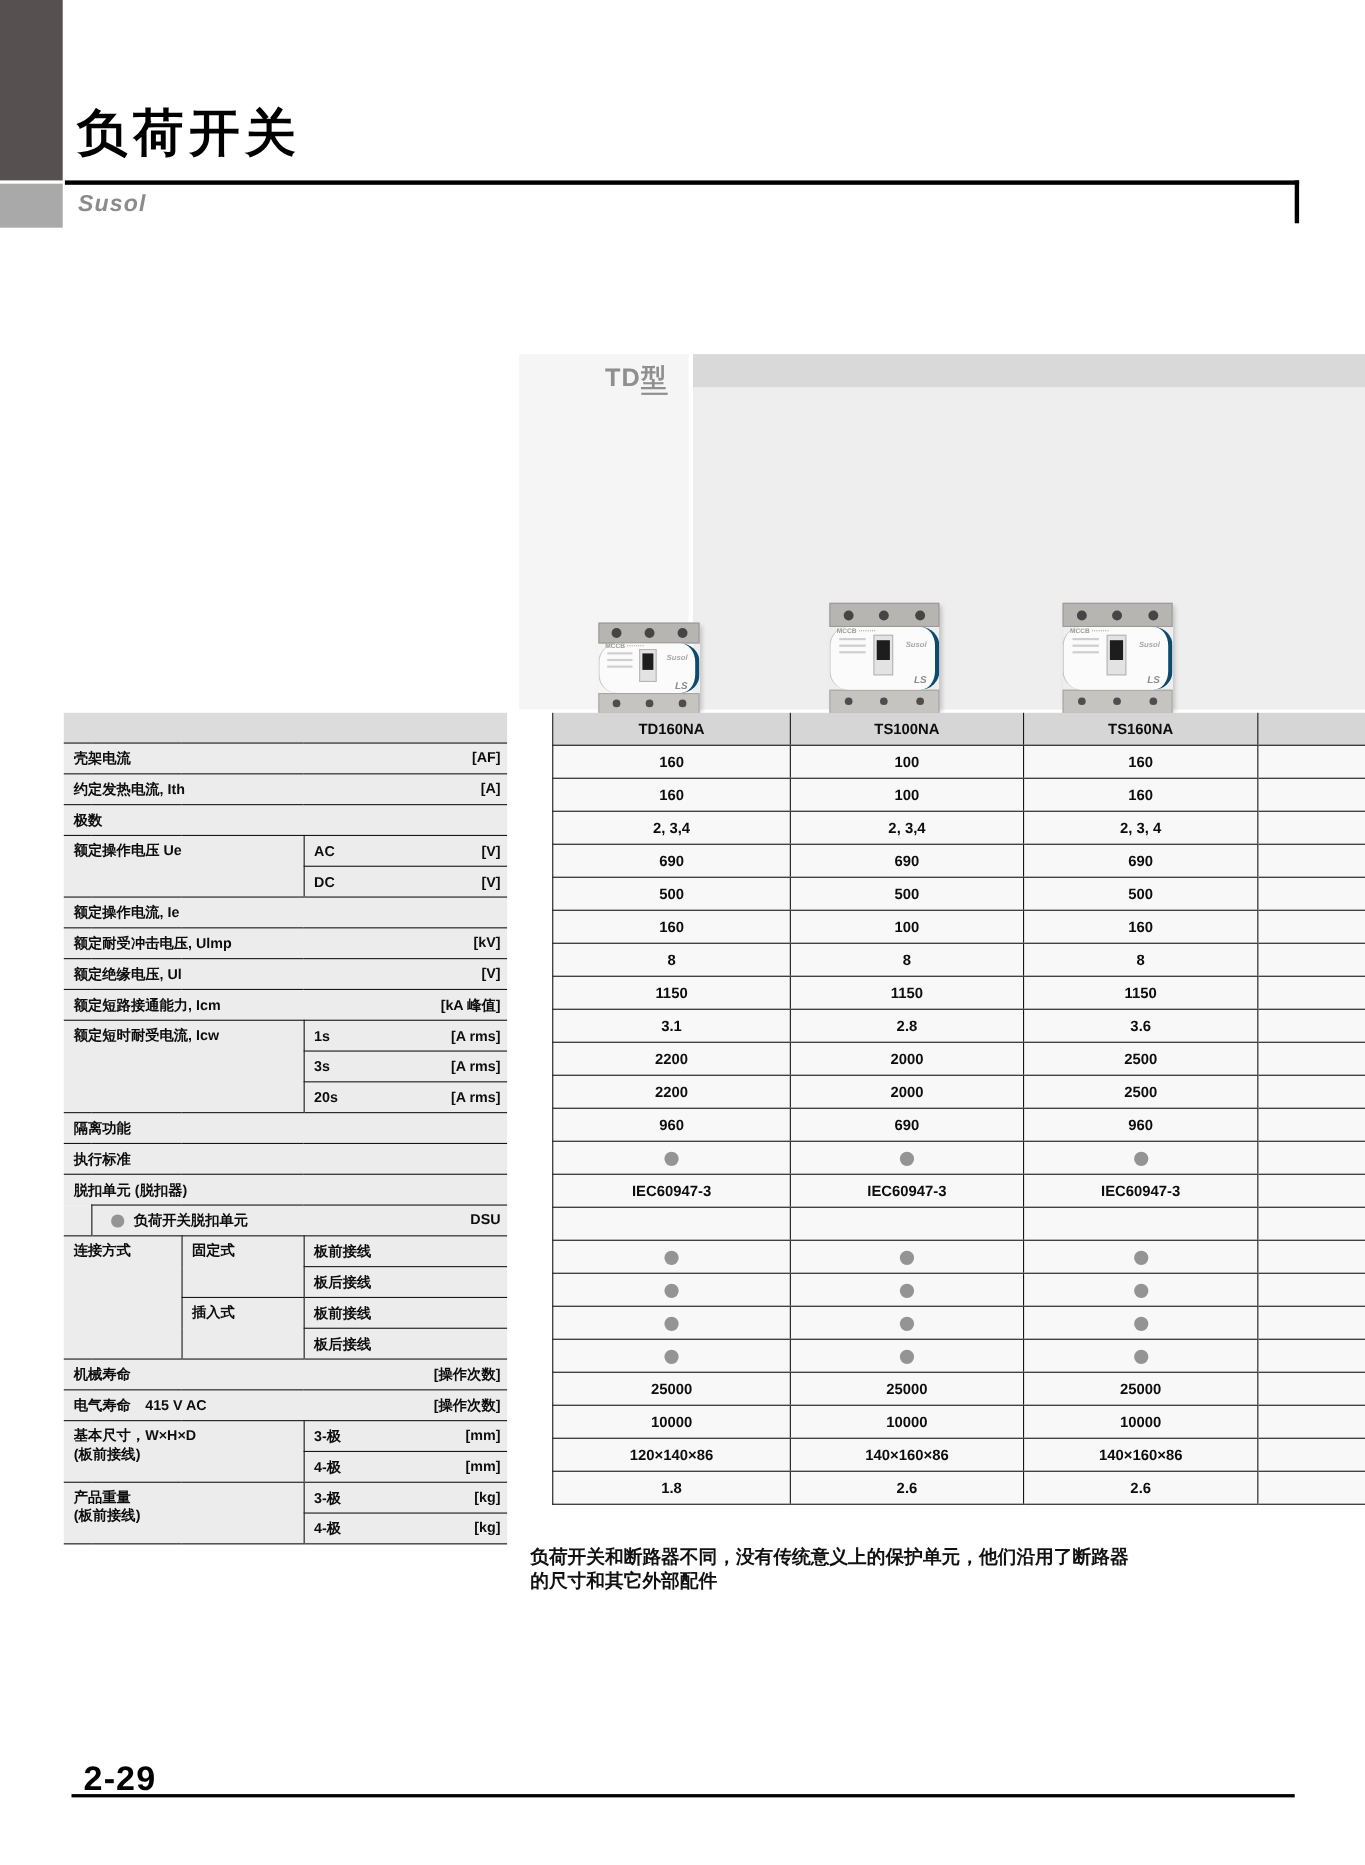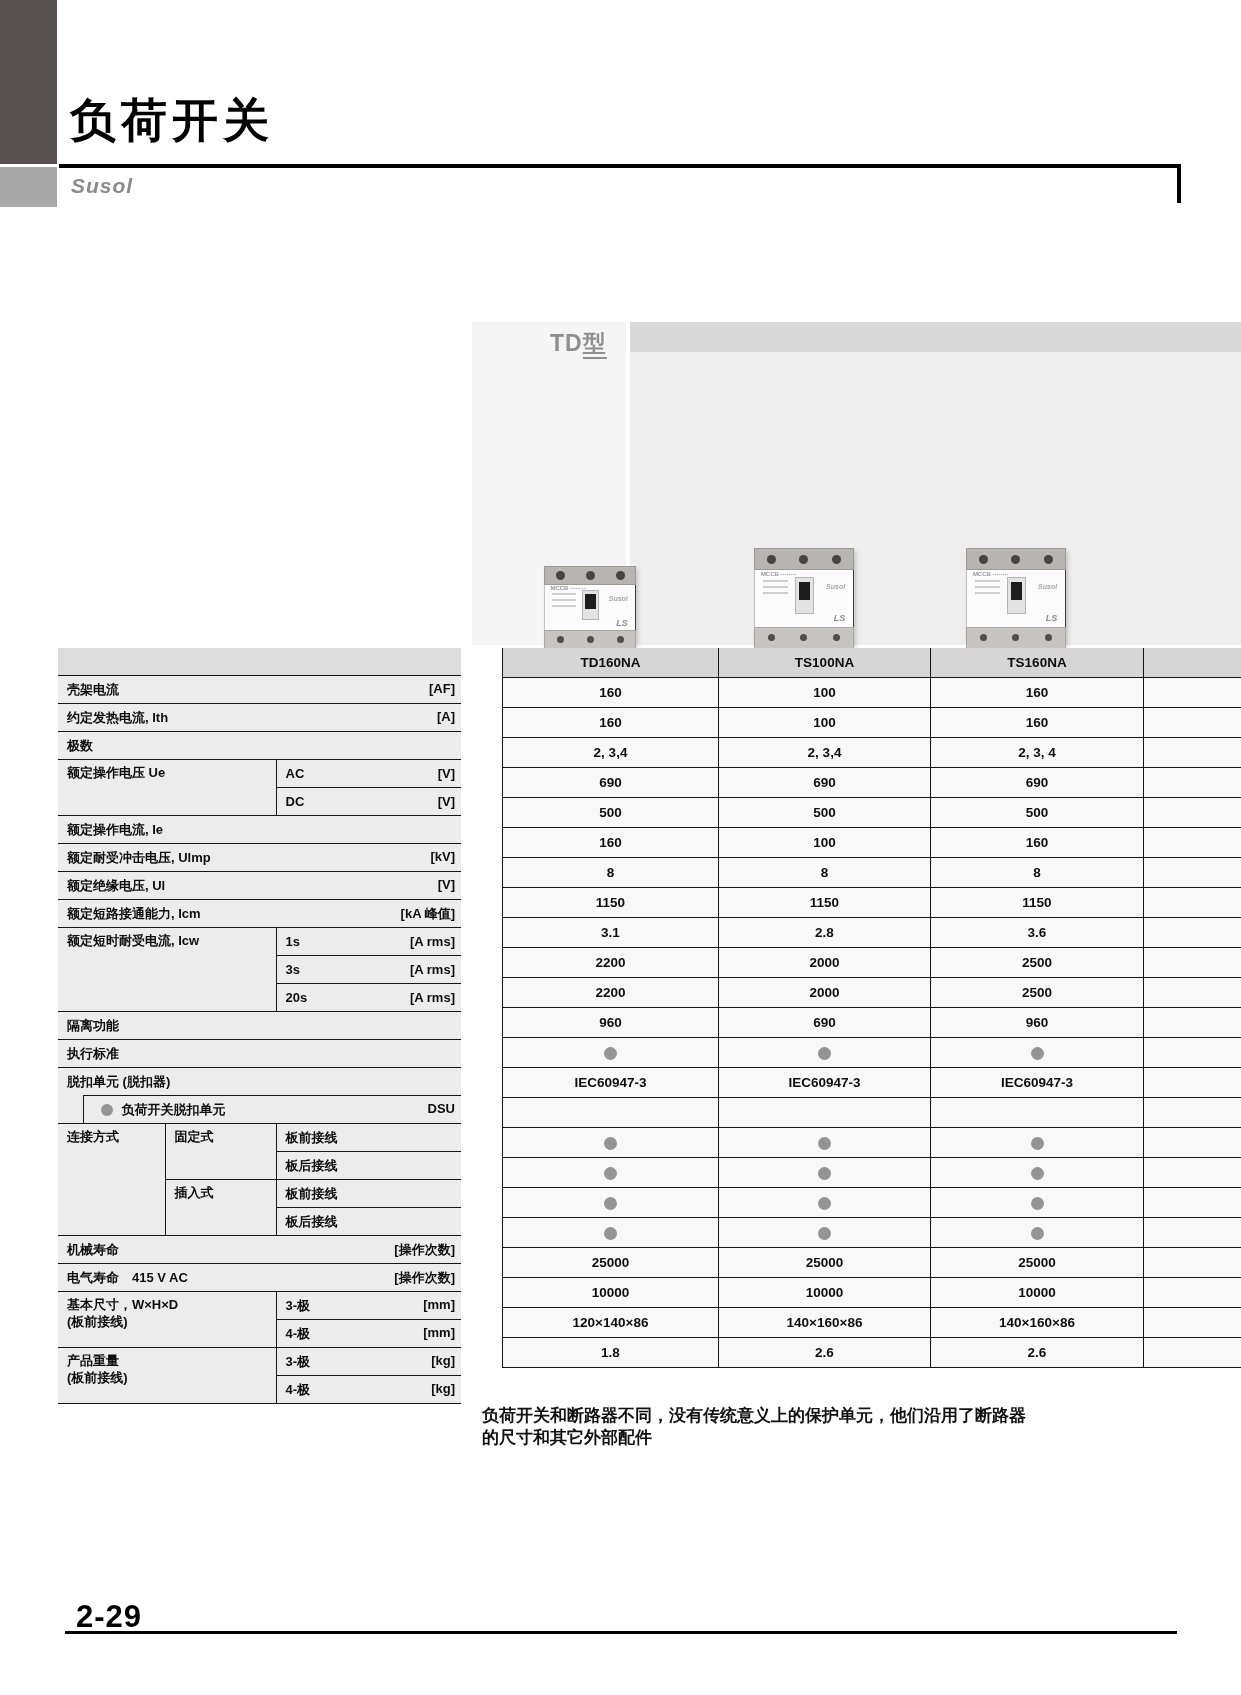--- a/index.html
+++ b/index.html
@@ -19,21 +19,21 @@
   #series-panel{left:472px;top:322px;width:154px;height:323px;background:#f5f5f5;}
   #series-label{position:absolute;left:78px;top:6px;font-size:23px;font-weight:bold;color:#8f8f8f;letter-spacing:1px;}
   #series-label .u{border-bottom:2px solid #8f8f8f;padding-bottom:1px;}
   #products-panel{left:630px;top:322px;width:611px;height:323px;background:#eeeeee;}
   #products-band{position:absolute;left:0;top:0;width:100%;height:30px;background:#d9d9d9;}
 
   
   .breaker{position:absolute;box-shadow:2px 3px 4px rgba(0,0,0,0.18);}
   .brk-top{height:21%;background:#b7b5b2;display:flex;align-items:center;justify-content:space-around;border:1px solid #9c9a97;}
   .brk-top i{width:9px;height:9px;border-radius:50%;background:#454545;}
-  .brk-mid{height:58%;background:#fbfbfb;position:relative;border-left:1px solid #c2c2c2;border-right:1px solid #0c4a6e;}
+  .brk-mid{height:58%;background:#fbfbfb;position:relative;border-left:1px solid #c2c2c2;border-right:4px solid #0c4a6e;border-radius:17px;}
   .brk-lines{position:absolute;left:8%;top:18%;width:26%;}
   .brk-lines i{display:block;height:2px;background:#cfcfcf;margin-bottom:4px;}
   .brk-toggle{position:absolute;left:41%;top:12%;width:17%;height:62%;background:#e3e3e3;border:1px solid #b5b5b5;}
   .brk-toggle i{position:absolute;left:15%;top:12%;width:70%;height:52%;background:#1d1d1d;display:block;}
   .brk-name{position:absolute;left:6%;top:2%;font-size:6px;color:#9a9a9a;font-weight:bold;}
   .brk-susol{position:absolute;right:8%;top:22%;font-size:7px;color:#a8a8a8;font-style:italic;font-weight:bold;}
   .brk-ls{position:absolute;right:8%;bottom:6%;font-size:9px;color:#8d8d8d;font-weight:bold;font-style:italic;}
   .brk-bot{height:21%;background:#c6c4c1;display:flex;align-items:center;justify-content:space-around;border:1px solid #a8a6a3;}
   .brk-bot i{width:7px;height:7px;border-radius:50%;background:#4e4e4e;}
 

